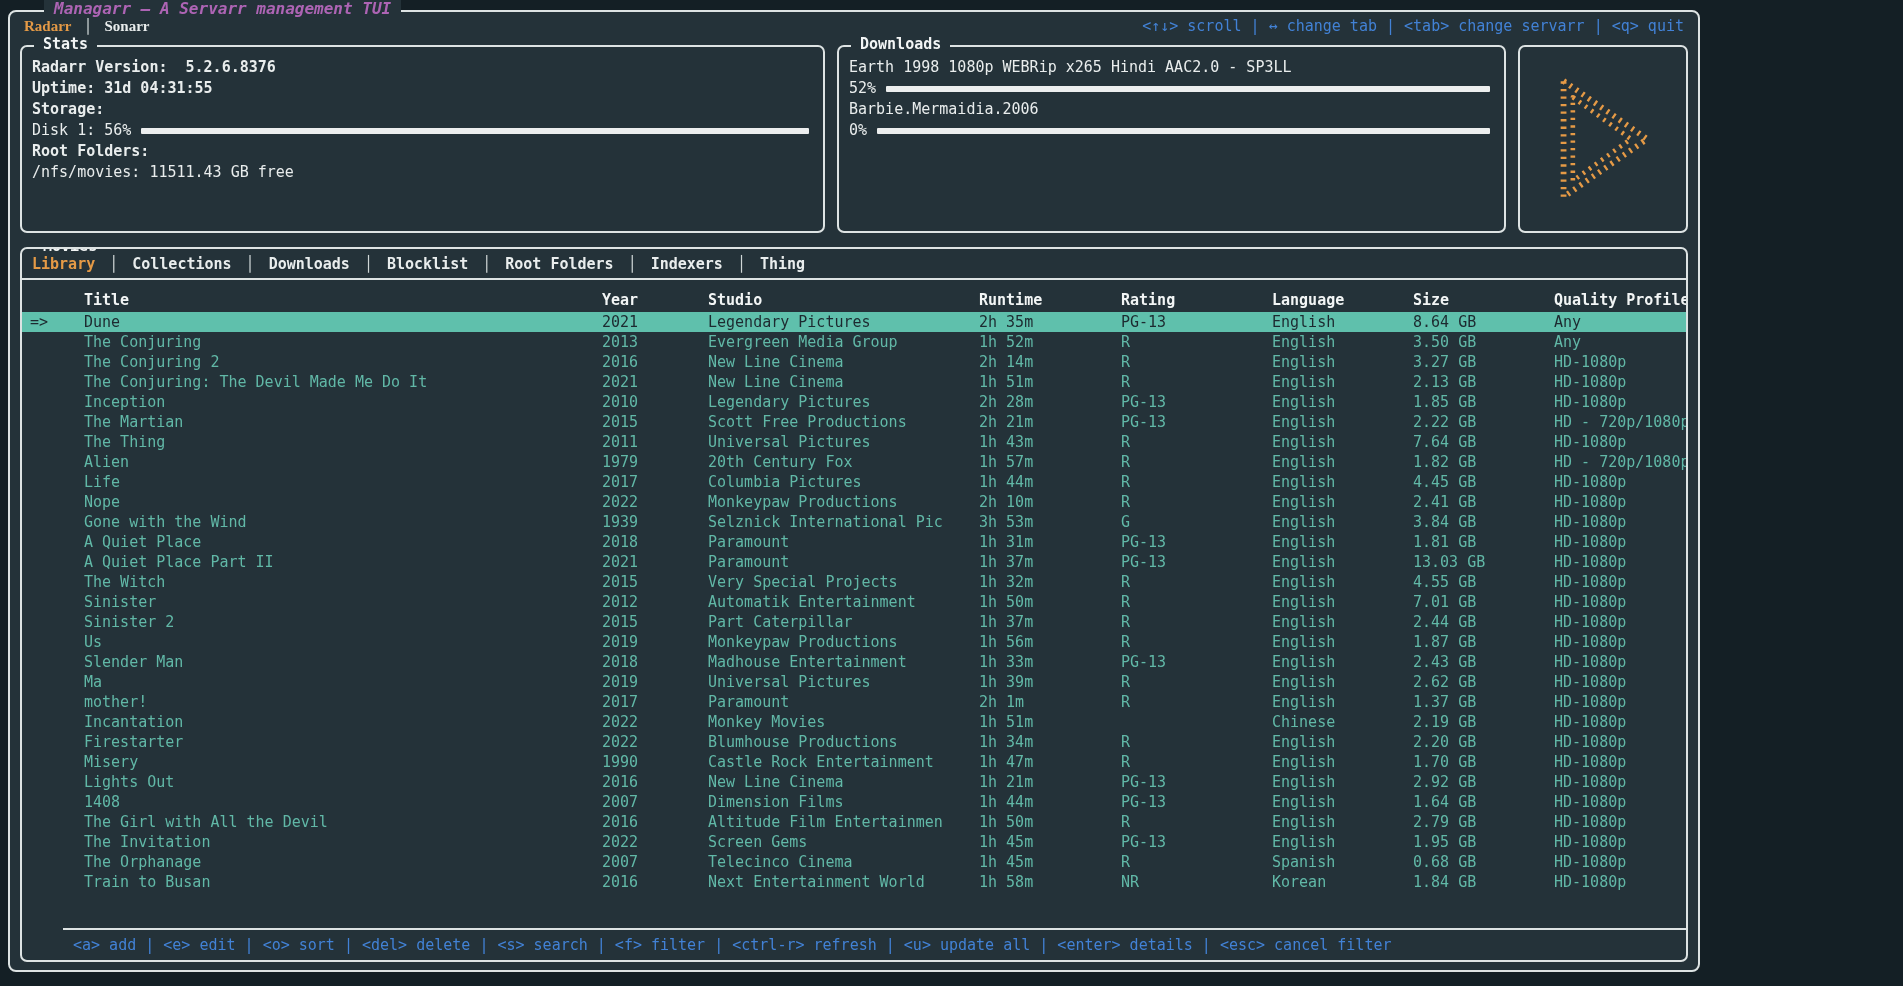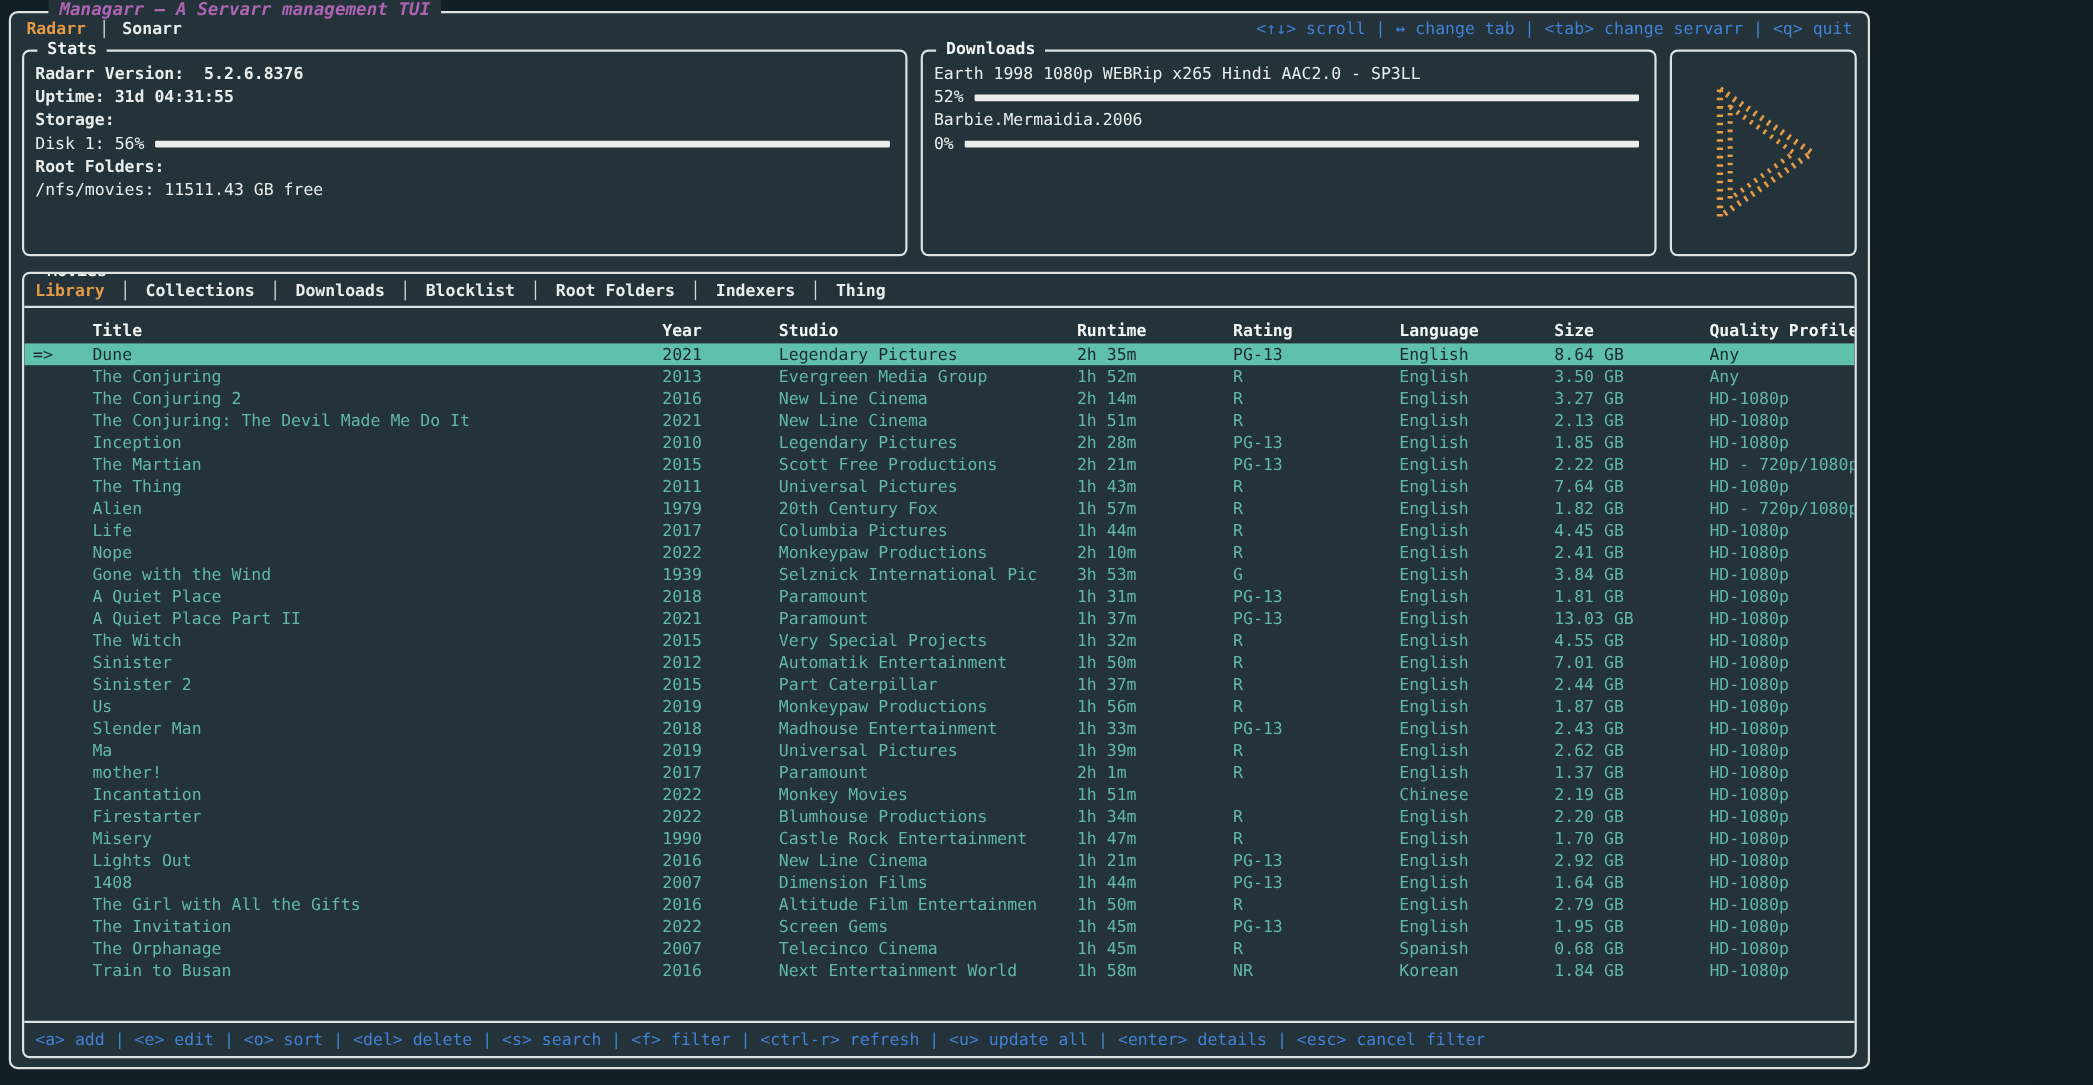--- a/index.html
+++ b/index.html
@@ -3,21 +3,21 @@
 <meta charset="utf-8">
 <style>
   html,body{margin:0;padding:0;background:#141f25;width:1903px;height:986px;overflow:hidden;
     font-family:"DejaVu Sans Mono","Liberation Mono",monospace;font-size:15px;color:#e9eded;}
   .app{position:absolute;left:8px;top:10px;width:1692px;height:962px;background:#243239;
     border:2px solid #dde3e3;border-radius:8px;box-sizing:border-box;display:flex;flex-direction:column;}
   .app-title{position:absolute;top:-13px;left:34px;background:#243239;padding:0 10px;
     color:#ad64b4;font-style:italic;font-weight:bold;font-size:16px;}
   .tabbar-row{display:flex;justify-content:space-between;align-items:center;padding:5px 14px 2px 14px;}
   .servarr-tabs{display:flex;align-items:center;gap:12px;font-weight:bold;}
-  .stab{color:#e9eded;cursor:default;}
+  .stab{color:#e9eded;cursor:default;font-family:Liberation Serif, serif;}
   .stab.active{color:#e59a46;}
   .tabsep{color:#cfd6d6;font-weight:normal;}
   .help{color:#4282d6;}
   .top-row{display:flex;gap:12px;margin:8px 10px 0 10px;height:188px;flex:0 0 auto;}
   .panel{position:relative;border:2px solid #dde3e3;border-radius:7px;box-sizing:border-box;background:#243239;}
   .panel-title{position:absolute;top:-12px;left:12px;background:#243239;padding:0 9px;font-weight:bold;color:#f2f5f5;}
   .stats{flex:0 0 805px;padding:10px 14px 0 10px;}
   .downloads{flex:1 1 auto;padding:10px 14px 0 10px;}
   .logo-panel{flex:0 0 170px;display:flex;align-items:center;justify-content:center;}
   .sline{line-height:21px;white-space:pre;}
@@ -33,21 +33,21 @@
   .mtab.active{color:#e59a46;}
   .tgrid{display:grid;grid-template-columns:36px 492px 80px 245px 116px 125px 115px 115px 200px 118px 1fr;
     align-items:center;gap:26px;}
   .thead{font-weight:bold;color:#f2f5f5;height:24px;margin-top:8px;flex:0 0 auto;}
   .tbody{flex:1 1 auto;overflow:hidden;}
   .trow{height:20px;color:#61b8a7;white-space:pre;}
   .trow .c{overflow:hidden;text-overflow:clip;white-space:pre;}
   .trow.selected{background:#5fc0ac;color:#1d2a30;}
   .c.ind{padding-left:8px;}
   .mon svg{display:block;margin-top:1px;}
-  .movies-help{border-top:2px solid #dde3e3;padding:6px 10px 6px 10px;color:#4282d6;flex:0 0 auto;white-space:pre;}
+  .movies-help{border-top:2px solid #dde3e3;padding:6px 10px 6px 10px;color:#4282d6;flex:0 0 auto;white-space:pre;margin-left:41px;}
   .logo-svg path{stroke:#e59a46;fill:none;stroke-linejoin:round;}
 </style>
 </head>
 <body>
 
 <div class="app">
   <div class="app-title">Managarr – A Servarr management TUI</div>
 
   <div class="tabbar-row">
     <div class="servarr-tabs">
@@ -579,21 +579,21 @@
     <span class="c mon">
       <svg width="14" height="16" viewBox="0 0 14 16">
         <path d="M4.5 2 L12 9 L8.5 14 L2.5 8 Z" fill="none" stroke="currentColor" stroke-width="1.4" stroke-linejoin="round"></path>
         <line x1="1" y1="1" x2="5.5" y2="5" stroke="currentColor" stroke-width="1.4"></line>
       </svg>
     </span>
     <span class="c"></span>
   </div>
         <div class="tgrid trow">
     <span class="c ind"></span>
-    <span class="c">The Girl with All the Gifts</span>
+    <span class="c">The Girl with All the Devil</span>
     <span class="c">2016</span>
     <span class="c">Altitude Film Entertainmen</span>
     <span class="c">1h 50m</span>
     <span class="c">R</span>
     <span class="c">English</span>
     <span class="c">2.79 GB</span>
     <span class="c">HD-1080p</span>
     <span class="c mon">
       <svg width="14" height="16" viewBox="0 0 14 16">
         <path d="M4.5 2 L12 9 L8.5 14 L2.5 8 Z" fill="none" stroke="currentColor" stroke-width="1.4" stroke-linejoin="round"></path>

